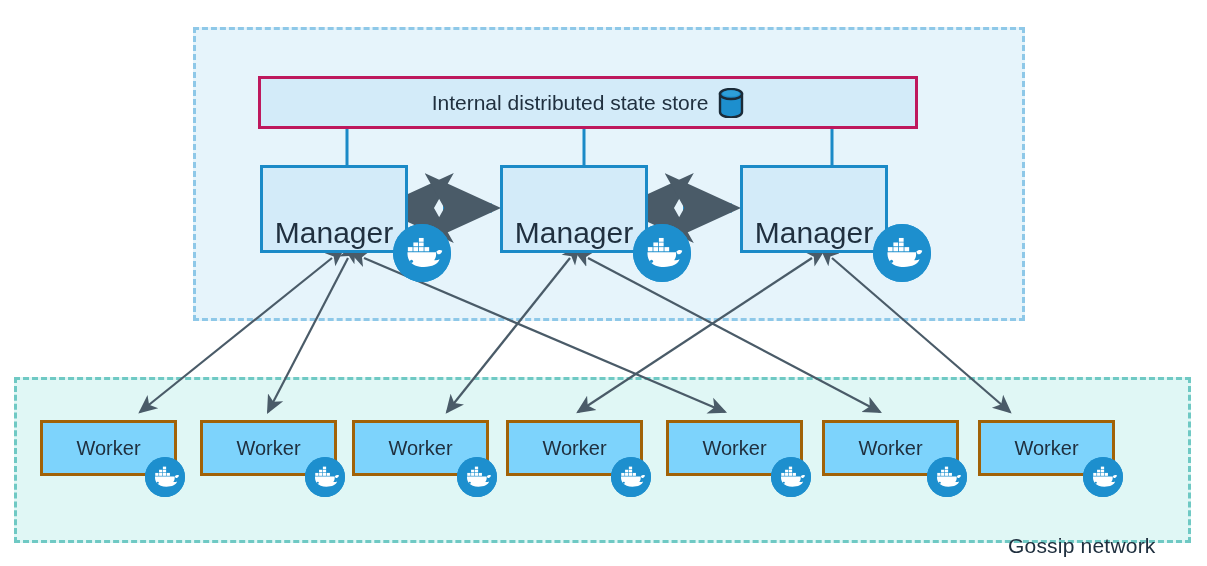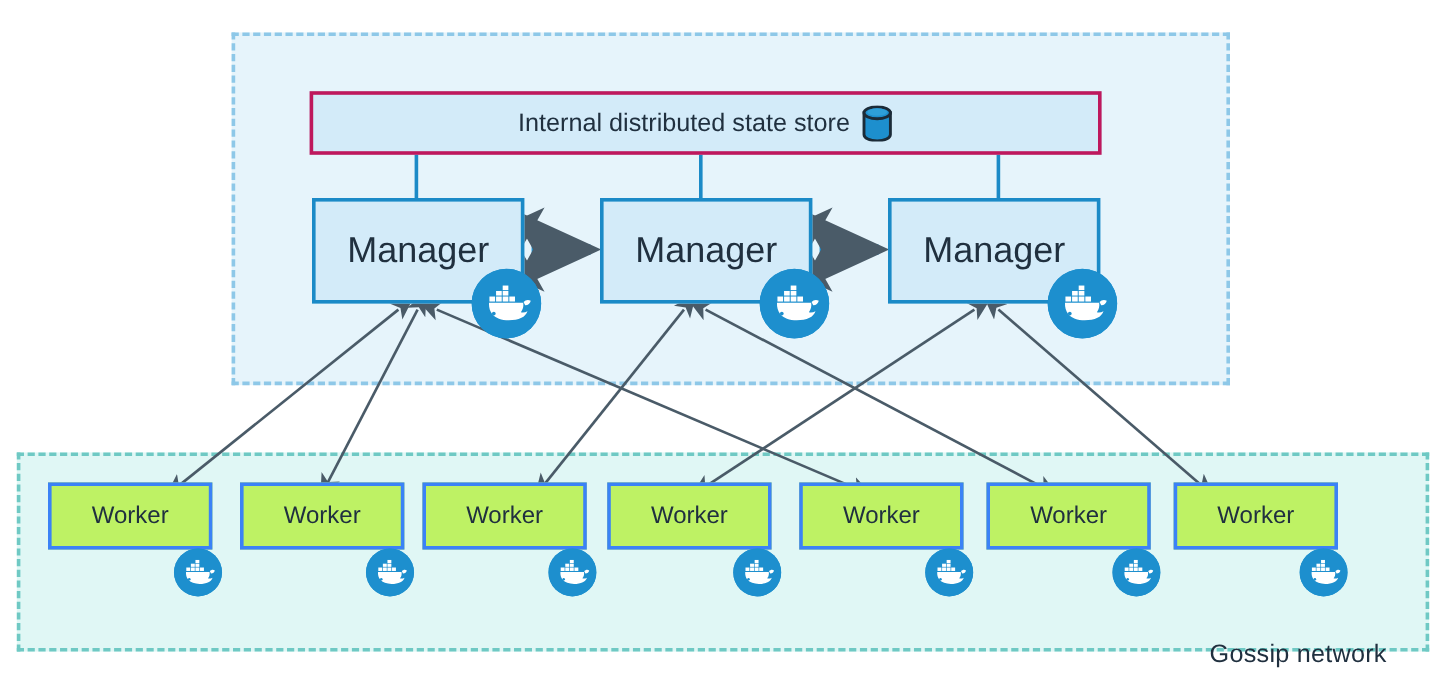--- a/index.html
+++ b/index.html
@@ -64,47 +64,47 @@
   }
   #state-store .label {
     color: #20303f;
     font-size: 21px;
     white-space: nowrap;
   }
 
   
   .manager-box {
     position: absolute;
-    width: 177px;
+    width: 148px;
     height: 88px;
     top: 165px;
     background: #d3ebf9;
     border: 3px solid #1b8ac7;
     box-sizing: border-box;
     display: flex;
-    align-items: center;
+    align-items: flex-end;
     justify-content: center;
   }
   .manager-box .label {
     color: #20303f;
     font-size: 30px;
     white-space: nowrap;
   }
   #manager-0 { left: 260px; }
   #manager-1 { left: 500px; }
   #manager-2 { left: 740px; }
 
   
   .worker-box {
     position: absolute;
     width: 137px;
     height: 56px;
-    top: 402px;
-    background: #bef264;
-    border: 3px solid #3b82f6;
+    top: 420px;
+    background: #7dd3fc;
+    border: 3px solid #a16207;
     box-sizing: border-box;
     display: flex;
     align-items: center;
     justify-content: center;
   }
   .worker-box .label {
     color: #20303f;
     font-size: 20px;
     white-space: nowrap;
   }

